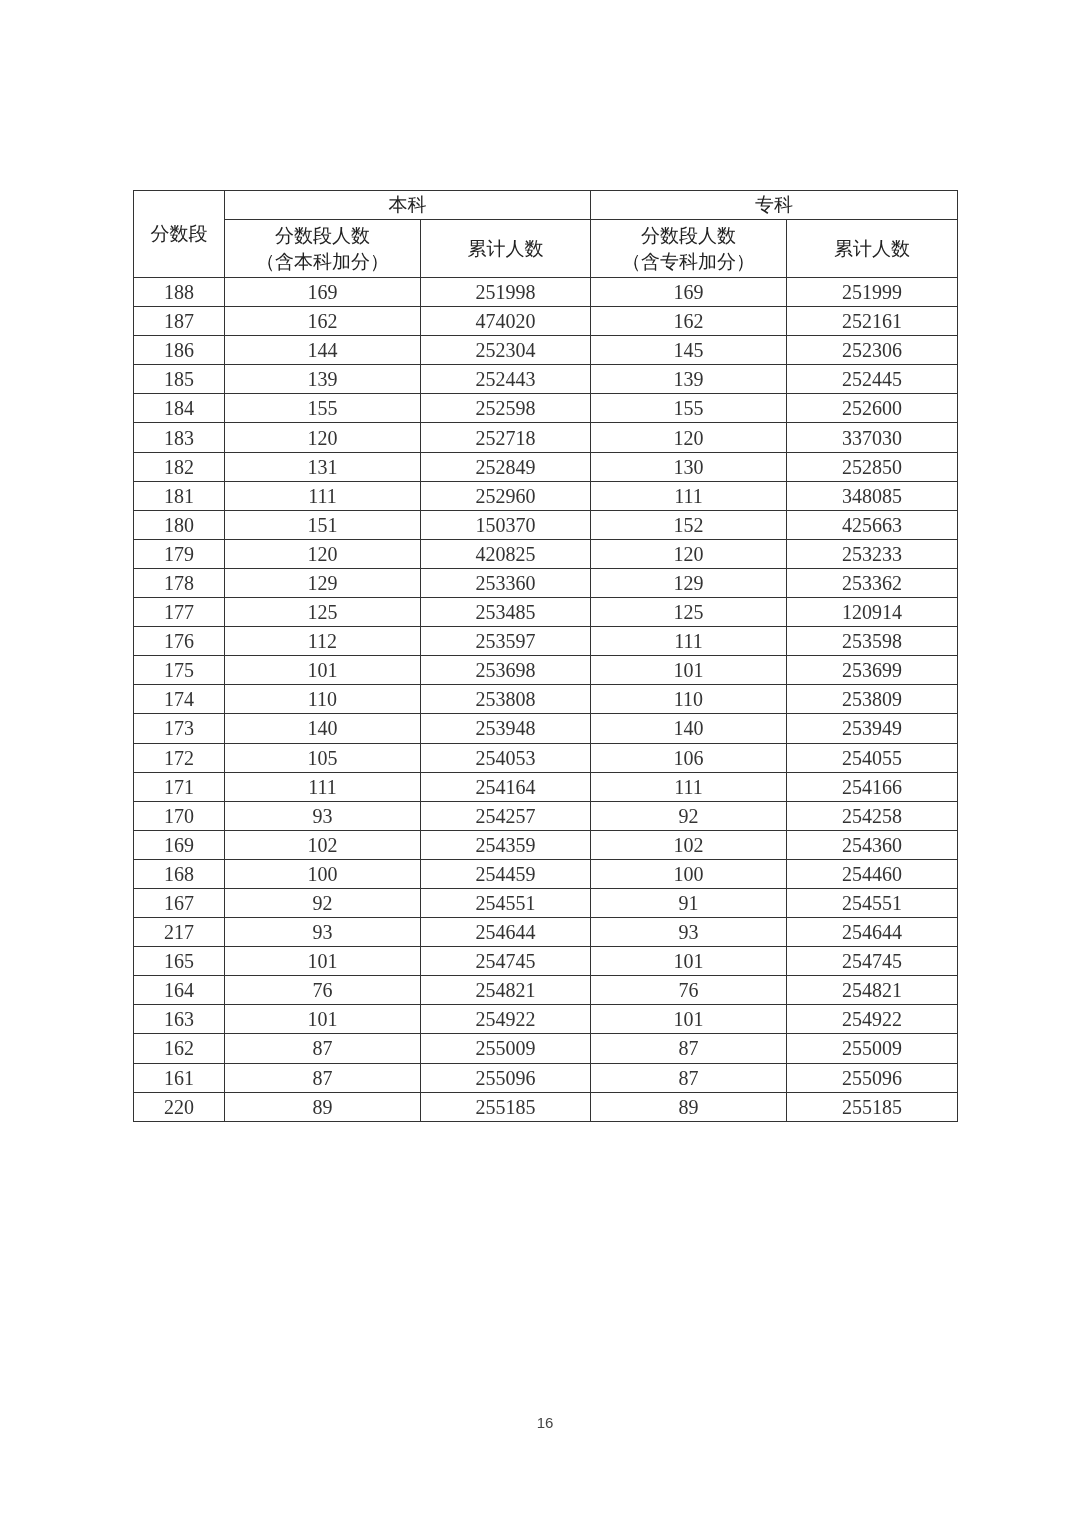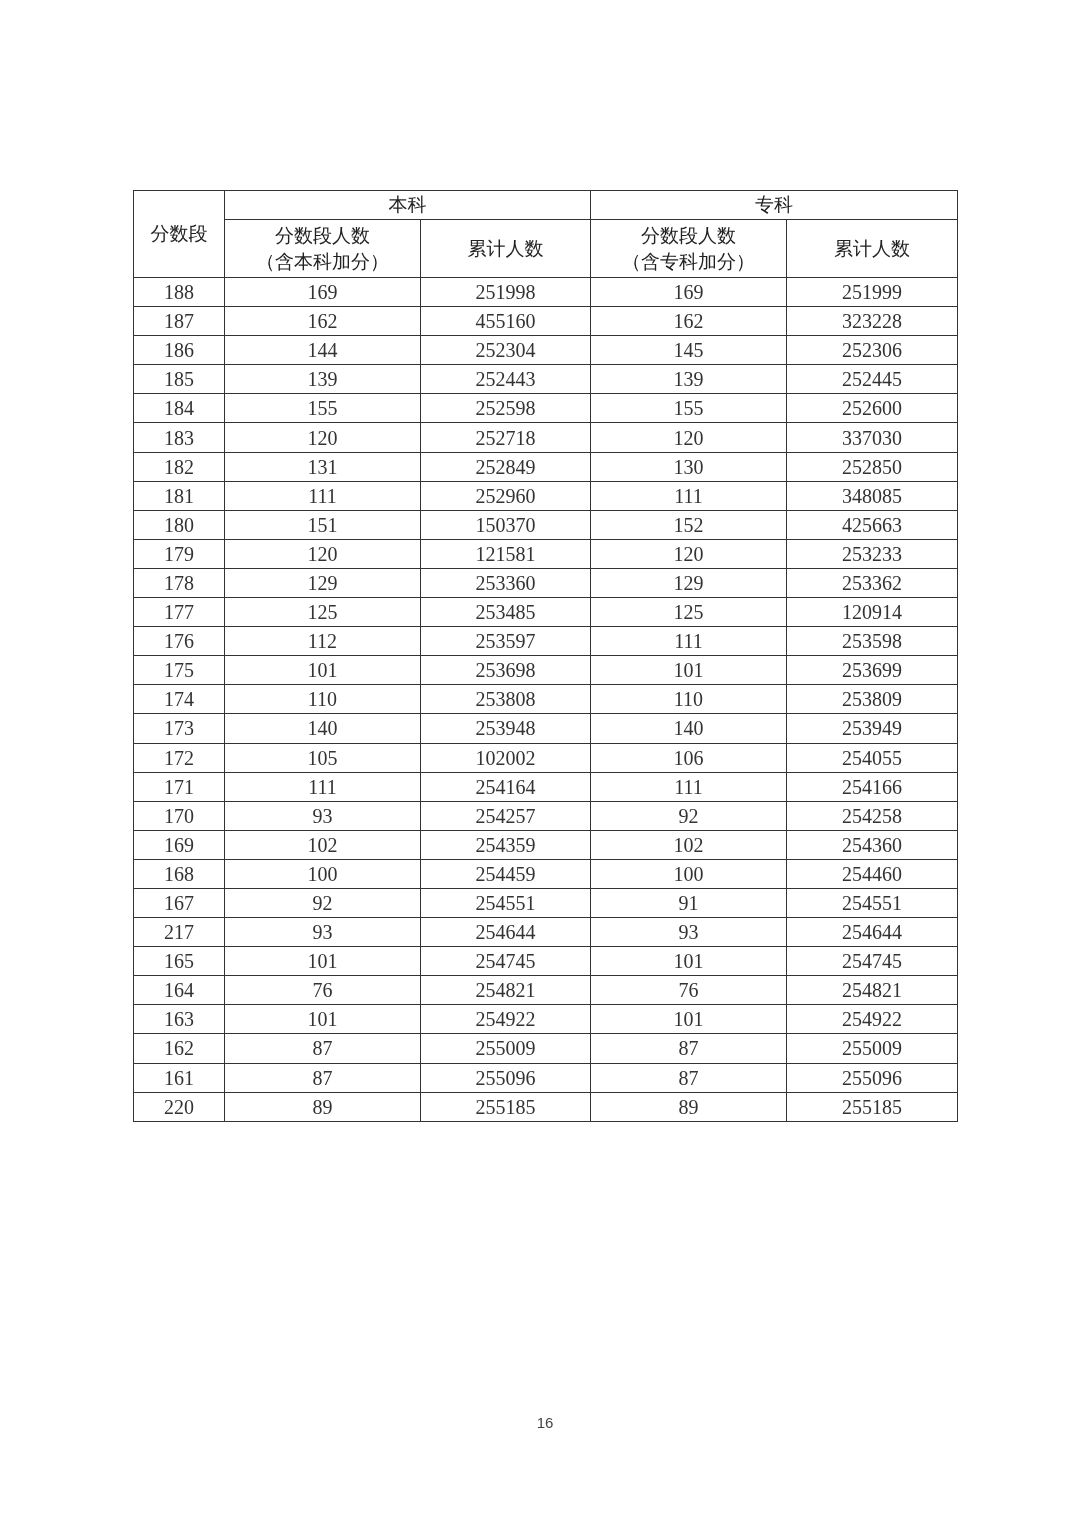--- a/index.html
+++ b/index.html
@@ -97,23 +97,23 @@
         <tr>
           <td>188</td>
           <td>169</td>
           <td>251998</td>
           <td>169</td>
           <td>251999</td>
         </tr>
         <tr>
           <td>187</td>
           <td>162</td>
-          <td>455160</td>
+          <td>474020</td>
           <td>162</td>
-          <td>323228</td>
+          <td>252161</td>
         </tr>
         <tr>
           <td>186</td>
           <td>144</td>
           <td>252304</td>
           <td>145</td>
           <td>252306</td>
         </tr>
         <tr>
           <td>185</td>
@@ -153,21 +153,21 @@
         <tr>
           <td>180</td>
           <td>151</td>
           <td>150370</td>
           <td>152</td>
           <td>425663</td>
         </tr>
         <tr>
           <td>179</td>
           <td>120</td>
-          <td>121581</td>
+          <td>420825</td>
           <td>120</td>
           <td>253233</td>
         </tr>
         <tr>
           <td>178</td>
           <td>129</td>
           <td>253360</td>
           <td>129</td>
           <td>253362</td>
         </tr>
@@ -202,21 +202,21 @@
         <tr>
           <td>173</td>
           <td>140</td>
           <td>253948</td>
           <td>140</td>
           <td>253949</td>
         </tr>
         <tr>
           <td>172</td>
           <td>105</td>
-          <td>102002</td>
+          <td>254053</td>
           <td>106</td>
           <td>254055</td>
         </tr>
         <tr>
           <td>171</td>
           <td>111</td>
           <td>254164</td>
           <td>111</td>
           <td>254166</td>
         </tr>

